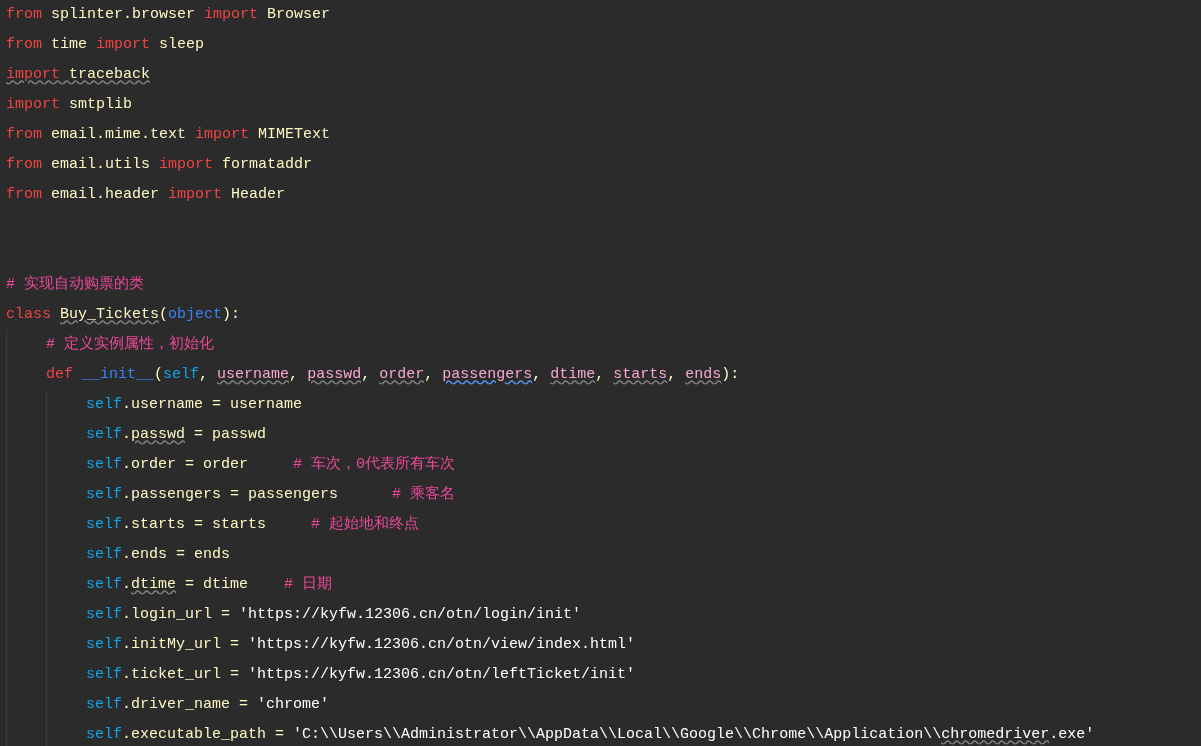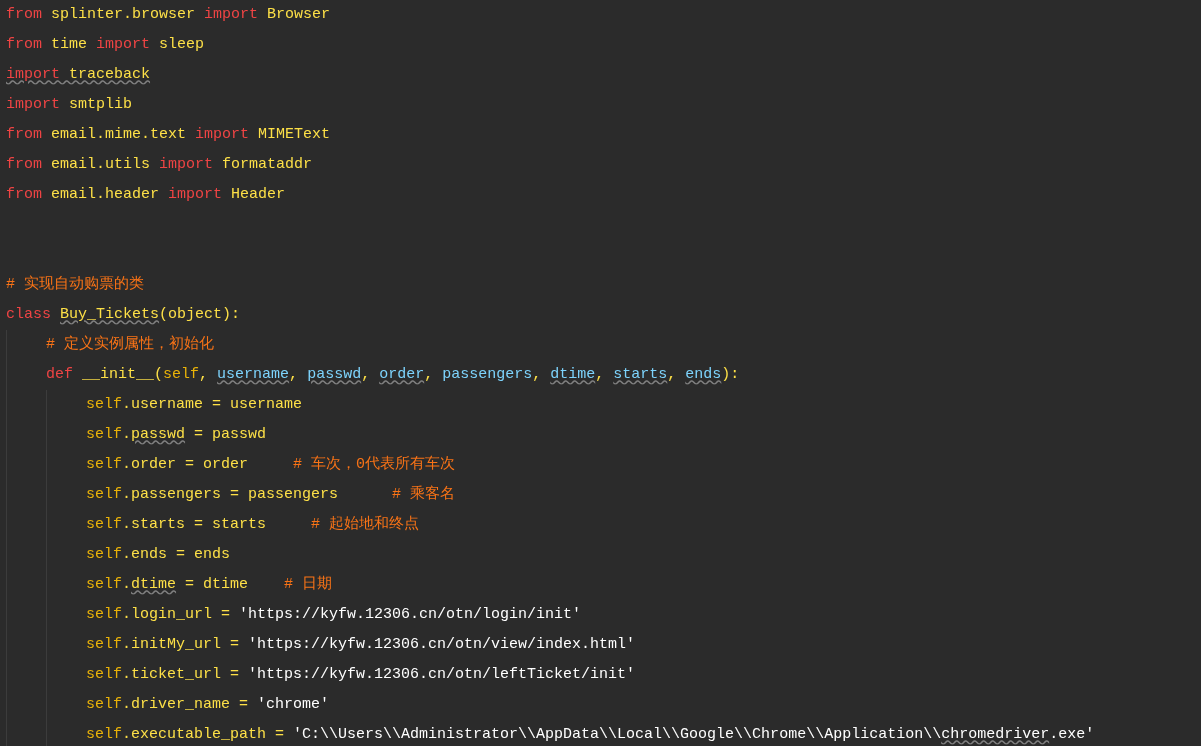--- a/index.html
+++ b/index.html
@@ -1,26 +1,26 @@
 <!DOCTYPE html>
 <html><head>
 <meta charset="utf-8">
 <style>
   html,body{margin:0;padding:0;background:#2b2b2b;color:#a9b7c6;font-family:Consolas,'Courier New',monospace;font-size:15px;line-height:30px;width:1201px;height:746px;overflow:hidden}
   .editor{position:relative;white-space:pre;padding:0 0 0 6px}
   .line{height:30px}
   .kw{color:#ef4444}
   .str{color:#ffffff}
-  .cmt{color:#f97316}
-  .param{color:#7dd3fc}
-  .self{color:#eab308}
-  .num,.builtin{color:#fde047}
-  .pln{color:#fde047}
+  .cmt{color:#ec4899}
+  .param{color:#f9a8d4}
+  .self{color:#0ea5e9}
+  .num,.builtin{color:#3b82f6}
+  .pln{color:#fef9c3}
   .und{text-decoration:underline;text-decoration-style:wavy;text-decoration-color:#808080}
-  .und-blue{text-decoration-style:wavy;text-decoration-color:#5394ec}
+  .und-blue{text-decoration:underline;text-decoration-style:wavy;text-decoration-color:#5394ec}
   .indent-guide{display:inline-block;border-left:1px solid #3c3c3c;height:30px;vertical-align:top;box-sizing:border-box}
   .ig1{width:40px}
   .ig2{width:40px}
 </style>
 </head>
 <body>
 
 <div class="editor" id="editor"><div class="line"><span class="kw">from</span><span class="pln"> splinter.browser </span><span class="kw">import</span><span class="pln"> Browser</span></div><div class="line"><span class="kw">from</span><span class="pln"> time </span><span class="kw">import</span><span class="pln"> sleep</span></div><div class="line"><span class="kw und">import</span><span class="pln und"> traceback</span></div><div class="line"><span class="kw">import</span><span class="pln"> smtplib</span></div><div class="line"><span class="kw">from</span><span class="pln"> email.mime.text </span><span class="kw">import</span><span class="pln"> MIMEText</span></div><div class="line"><span class="kw">from</span><span class="pln"> email.utils </span><span class="kw">import</span><span class="pln"> formataddr</span></div><div class="line"><span class="kw">from</span><span class="pln"> email.header </span><span class="kw">import</span><span class="pln"> Header</span></div><div class="line"></div><div class="line"></div><div class="line"><span class="cmt"># 实现自动购票的类</span></div><div class="line"><span class="kw">class</span><span class="pln"> </span><span class="pln und">Buy_Tickets</span><span class="pln">(</span><span class="builtin">object</span><span class="pln">):</span></div><div class="line"><span class="indent-guide ig1"></span><span class="cmt"># 定义实例属性，初始化</span></div><div class="line"><span class="indent-guide ig1"></span><span class="kw">def</span><span class="pln"> </span><span class="builtin">__init__</span><span class="pln">(</span><span class="self">self</span><span class="pln">, </span><span class="param und">username</span><span class="pln">, </span><span class="param und">passwd</span><span class="pln">, </span><span class="param und">order</span><span class="pln">, </span><span class="param und-blue">passengers</span><span class="pln">, </span><span class="param und">dtime</span><span class="pln">, </span><span class="param und">starts</span><span class="pln">, </span><span class="param und">ends</span><span class="pln">):</span></div><div class="line"><span class="indent-guide ig1"></span><span class="indent-guide ig2"></span><span class="self">self</span><span class="pln">.username = username</span></div><div class="line"><span class="indent-guide ig1"></span><span class="indent-guide ig2"></span><span class="self">self</span><span class="pln">.</span><span class="pln und">passwd</span><span class="pln"> = passwd</span></div><div class="line"><span class="indent-guide ig1"></span><span class="indent-guide ig2"></span><span class="self">self</span><span class="pln">.order = order     </span><span class="cmt"># 车次，0代表所有车次</span></div><div class="line"><span class="indent-guide ig1"></span><span class="indent-guide ig2"></span><span class="self">self</span><span class="pln">.passengers = passengers      </span><span class="cmt"># 乘客名</span></div><div class="line"><span class="indent-guide ig1"></span><span class="indent-guide ig2"></span><span class="self">self</span><span class="pln">.starts = starts     </span><span class="cmt"># 起始地和终点</span></div><div class="line"><span class="indent-guide ig1"></span><span class="indent-guide ig2"></span><span class="self">self</span><span class="pln">.ends = ends</span></div><div class="line"><span class="indent-guide ig1"></span><span class="indent-guide ig2"></span><span class="self">self</span><span class="pln">.</span><span class="pln und">dtime</span><span class="pln"> = dtime    </span><span class="cmt"># 日期</span></div><div class="line"><span class="indent-guide ig1"></span><span class="indent-guide ig2"></span><span class="self">self</span><span class="pln">.login_url = </span><span class="str">'https://kyfw.12306.cn/otn/login/init'</span></div><div class="line"><span class="indent-guide ig1"></span><span class="indent-guide ig2"></span><span class="self">self</span><span class="pln">.initMy_url = </span><span class="str">'https://kyfw.12306.cn/otn/view/index.html'</span></div><div class="line"><span class="indent-guide ig1"></span><span class="indent-guide ig2"></span><span class="self">self</span><span class="pln">.ticket_url = </span><span class="str">'https://kyfw.12306.cn/otn/leftTicket/init'</span></div><div class="line"><span class="indent-guide ig1"></span><span class="indent-guide ig2"></span><span class="self">self</span><span class="pln">.driver_name = </span><span class="str">'chrome'</span></div><div class="line"><span class="indent-guide ig1"></span><span class="indent-guide ig2"></span><span class="self">self</span><span class="pln">.executable_path = </span><span class="str">'C:\\Users\\Administrator\\AppData\\Local\\Google\\Chrome\\Application\\</span><span class="str und">chromedriver</span><span class="str">.exe'</span></div></div>
 
 </body></html>

